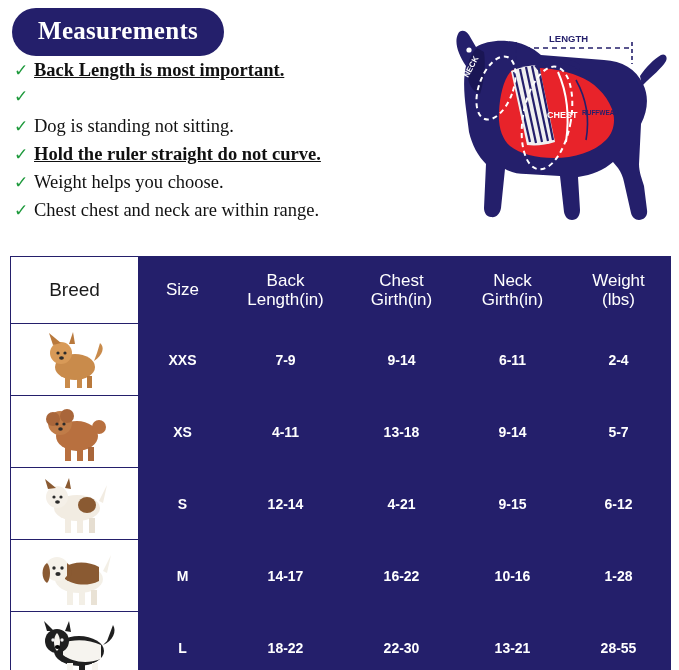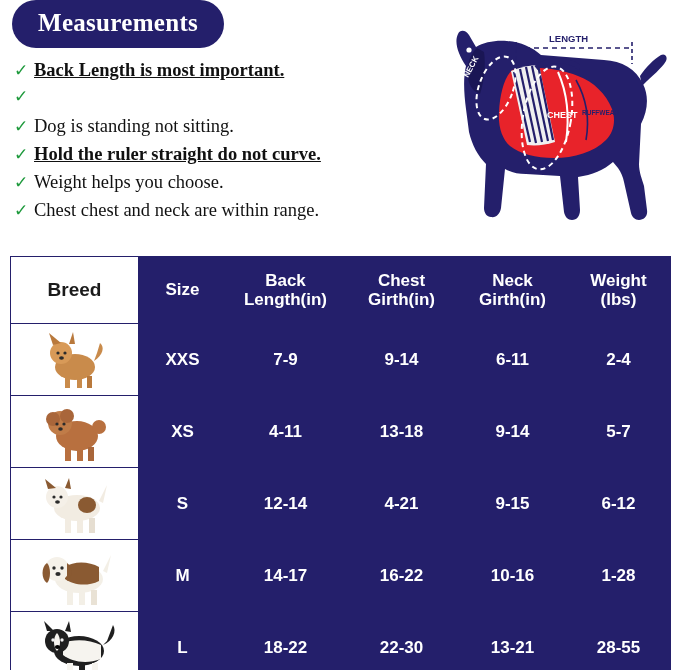--- a/index.html
+++ b/index.html
@@ -18,21 +18,21 @@
     position: relative;
     width: 679px;
     height: 670px;
     box-sizing: border-box;
   }
 
   
   .title-badge {
     position: absolute;
     left: 12px;
-    top: 0;
+    top: 8px;
     background: #241f6b;
     color: #ffffff;
     font-family: "Liberation Serif", serif;
     font-weight: bold;
     font-size: 25px;
     padding: 9px 26px 11px 26px;
     border-radius: 26px;
     letter-spacing: 0.3px;
   }
 
@@ -92,37 +92,37 @@
   .size-table td, .size-table th {
     border: 1.5px solid #241f6b;
     padding: 0;
     text-align: center;
     vertical-align: middle;
   }
   .size-table thead th {
     background: #241f6b;
     color: #ffffff;
     font-family: "Liberation Sans", sans-serif;
-    font-weight: bold;
+    font-weight: normal;
     font-size: 17px;
     height: 66px;
     line-height: 1.12;
     margin-top: 28px;
   }
   .size-table thead th.breed-head {
     background: #ffffff;
     color: #1b1b1b;
     font-size: 19px;
   }
   .size-table tbody td {
     background: #241f6b;
     color: #ffffff;
     font-family: "Liberation Sans", sans-serif;
     font-weight: bold;
-    font-size: 17px;
+    font-size: 14px;
     height: 67px;
   }
   .size-table tbody td.breed-cell {
     background: #ffffff;
     padding: 2px 0;
   }
   .dog-thumb {
     display: block;
     margin: 0 auto;
     height: 58px;

